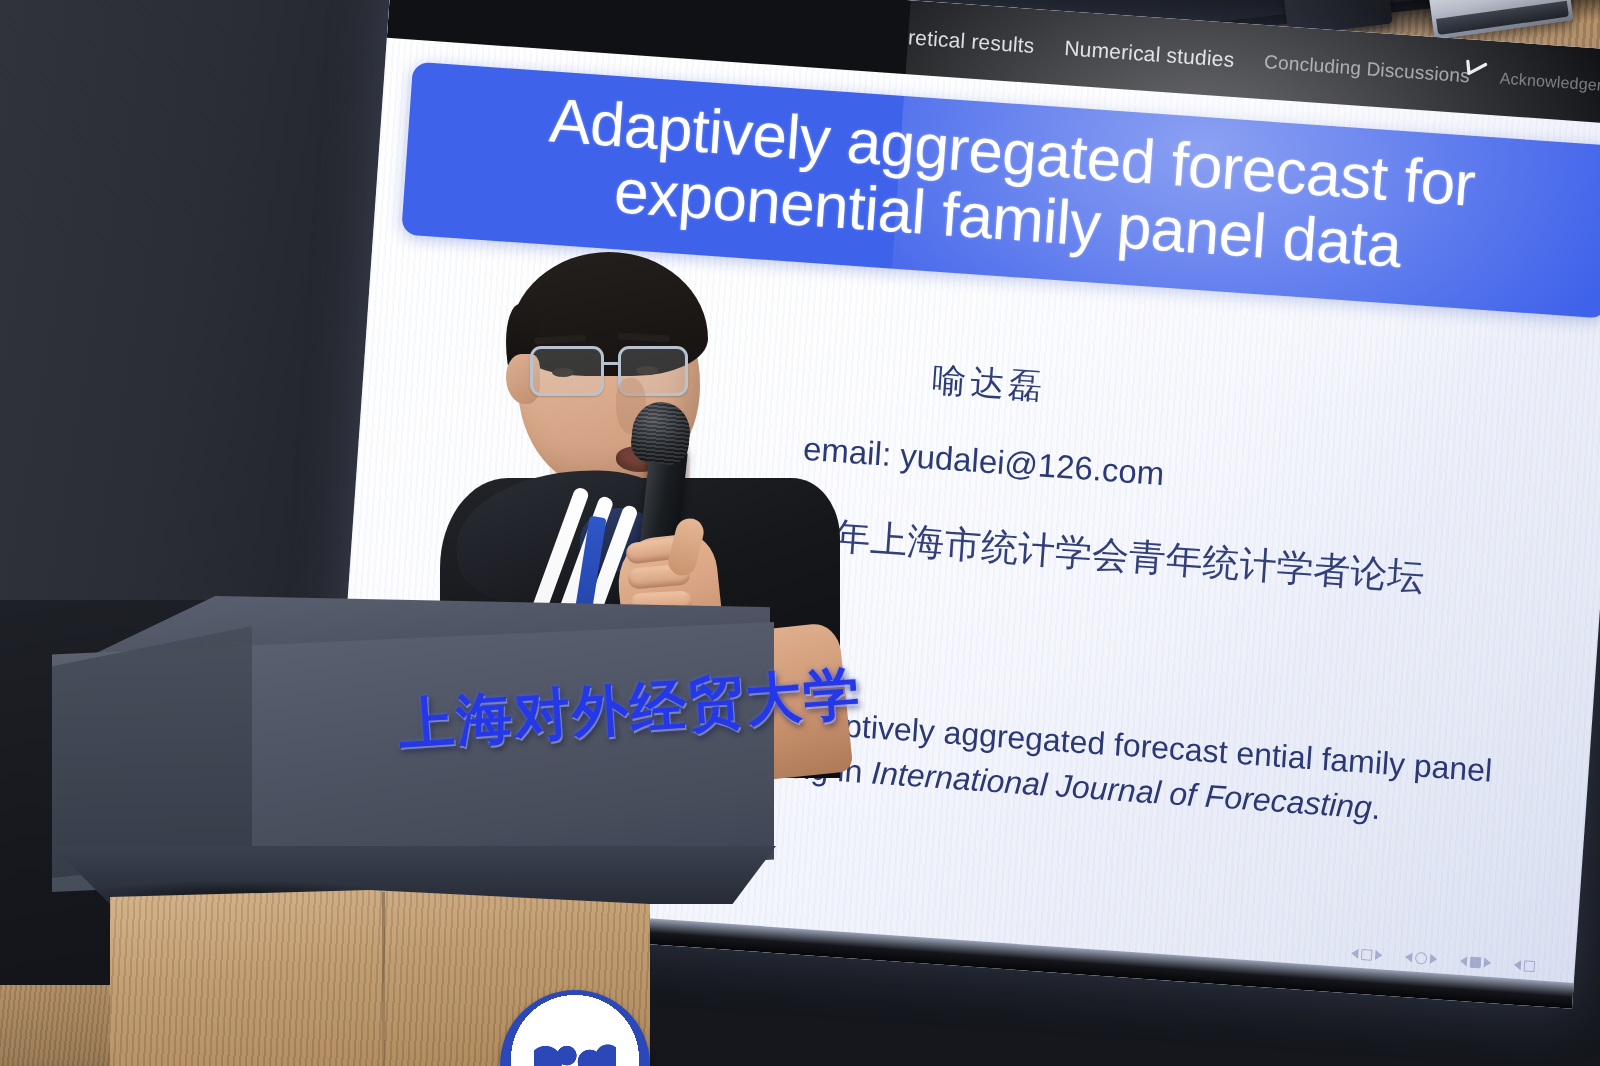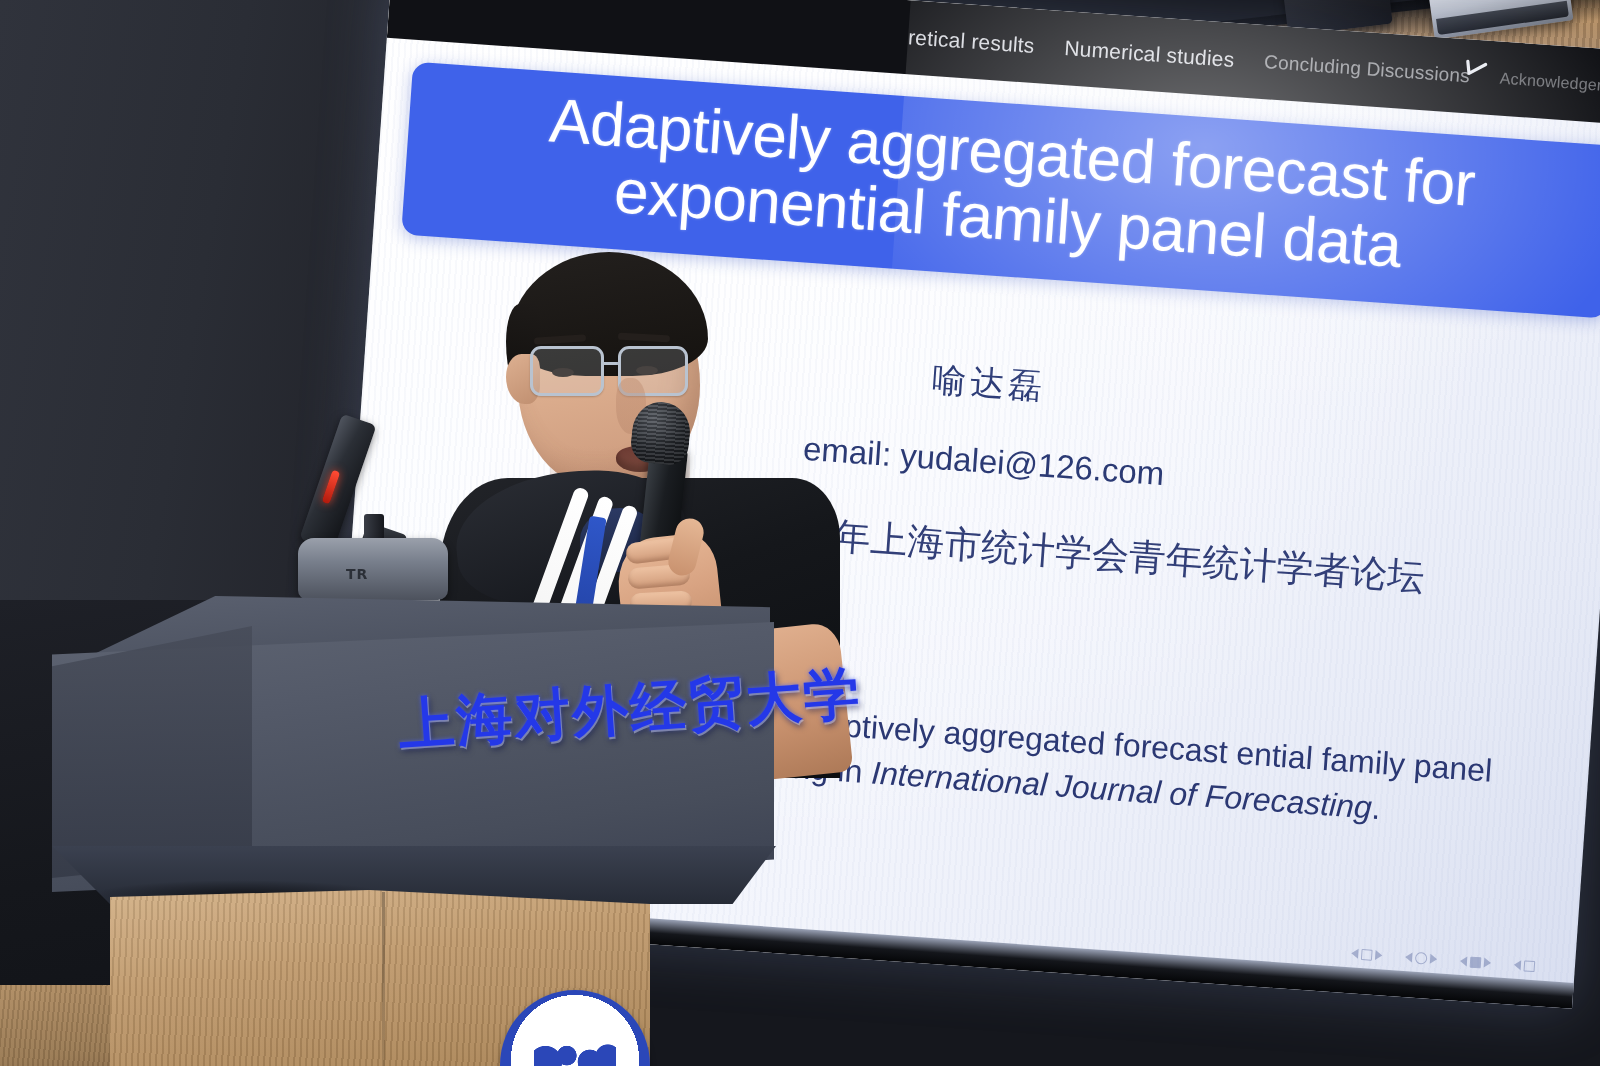--- a/index.html
+++ b/index.html
@@ -535,28 +535,20 @@
     <div class="mic-head"></div>
     <div class="hand"></div>
     <div class="finger f1"></div>
     <div class="finger f2"></div>
     <div class="finger f3"></div>
     <div class="finger f4"></div>
     <div class="thumb"></div>
     <div class="arm-right"></div>
   </div>
 
-  <div id="deskmic">
-    <div class="dm-arm"></div>
-    <div class="dm-led"></div>
-    <div class="dm-tip"></div>
-    <div class="dm-stem"></div>
-    <div class="dm-base"></div>
-    <div class="dm-base-logo">TR</div>
-  </div>
 
   <div id="podium">
     <div class="pod-topface"></div>
     <div class="pod-front"></div>
     <div class="pod-left"></div>
     <div class="pod-logo">上海对外经贸大学</div>
     <div class="pod-bevel"></div>
     <div class="pod-shadow"></div>
     <div class="pod-base"></div>
     <div class="pod-base-fold"></div>

